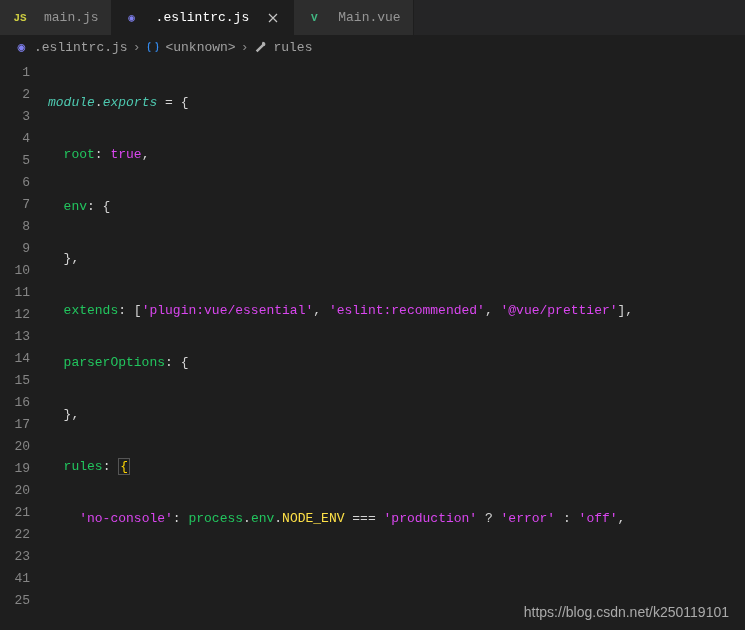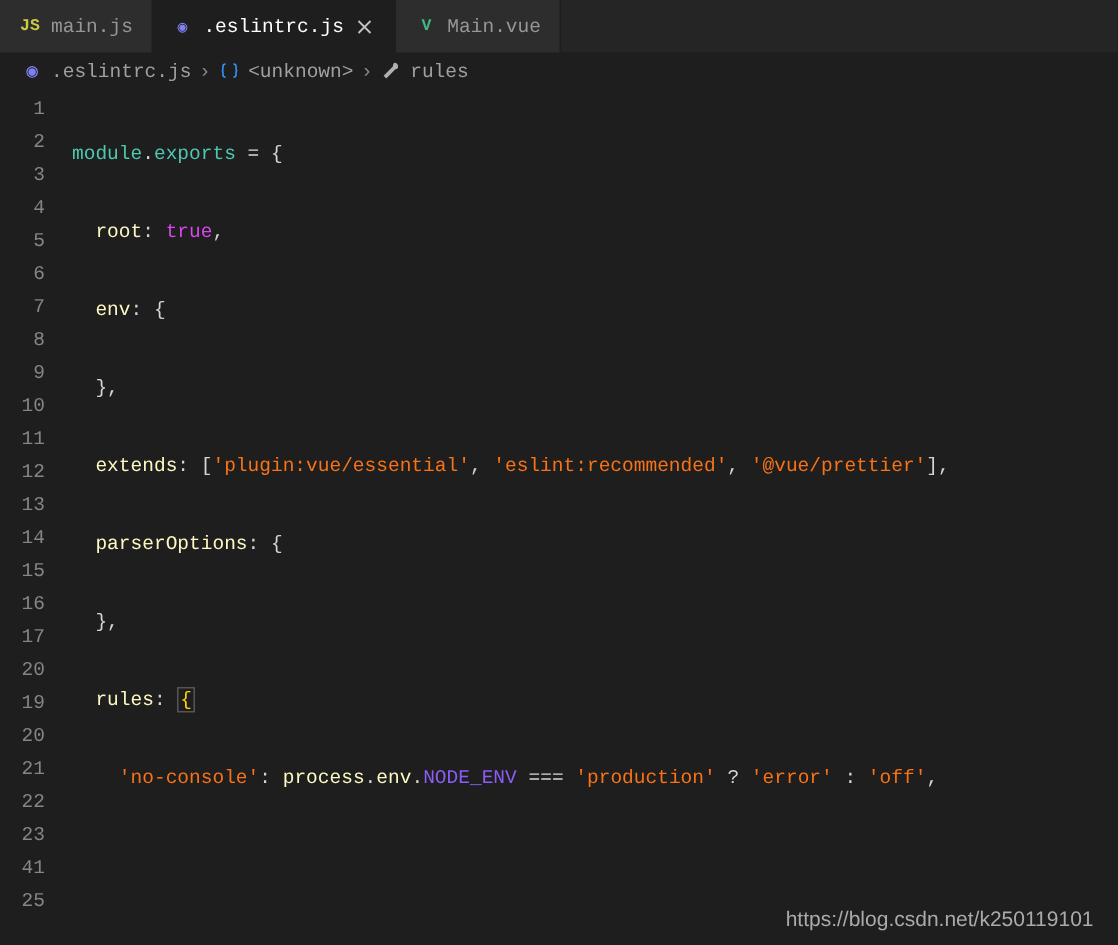--- a/index.html
+++ b/index.html
@@ -15,21 +15,21 @@
 }
 .tabs {
   display: flex;
   background: #252526;
   height: 35px;
 }
 .tab {
   display: flex;
   align-items: center;
   padding: 0 12px;
-  gap: 6px;
+  gap: 16px;
   font-size: 13px;
   color: #969696;
   background: #2d2d2d;
   border-right: 1px solid #1e1e1e;
   cursor: pointer;
 }
 .tab.active {
   background: #1e1e1e;
   color: #ffffff;
 }
@@ -90,26 +90,26 @@
 .code {
   flex: 1;
   padding-top: 3px;
   white-space: pre;
 }
 .line {
   height: 22px;
   line-height: 22px;
 }
 .k-blue { color: #d946ef; }
-.k-lightblue { color: #fef9c3; }
-.k-teal { color: #4ec9b0; }
-.k-string { color: #f97316; }
+.k-lightblue { color: #22c55e; }
+.k-teal { color: #4ec9b0; font-style: italic; }
+.k-string { color: #d946ef; }
 .k-punct { color: #d4d4d4; }
 .k-yellow { color: #ffd602; }
-.k-var { color: #8b5cf6; }
+.k-var { color: #fde047; }
 .watermark {
   position: absolute;
   bottom: 10px;
   right: 16px;
   color: #aaa;
   font-size: 14px;
   font-family: Arial, sans-serif;
 }
 </style>
 </head>

